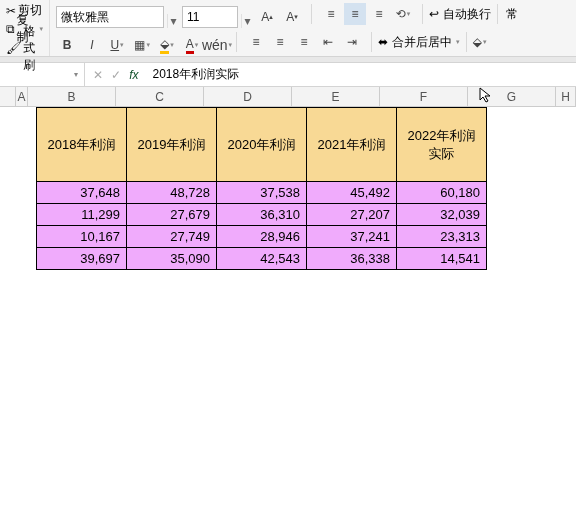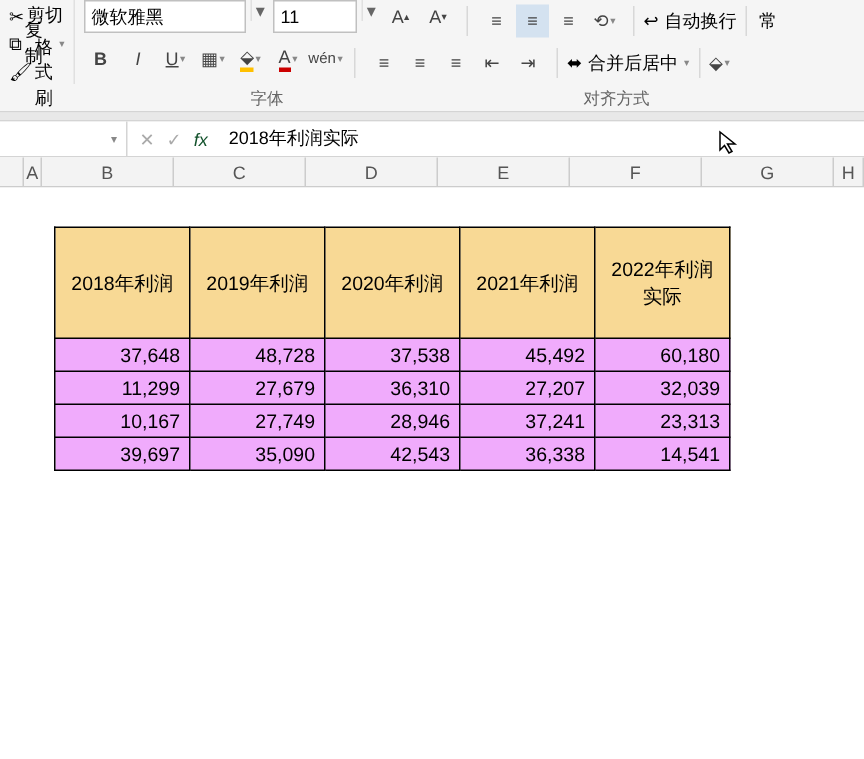--- a/index.html
+++ b/index.html
@@ -7,21 +7,21 @@
 
 
 .ribbon { background: #f5f5f5; border-bottom: 1px solid #d4d4d4; }
 .ribbon-row1 { display: flex; height: 28px; align-items: center; }
 .ribbon-row2 { display: flex; height: 28px; align-items: center; }
 .ribbon-labels { display: flex; height: 18px; align-items: center; color: #666; font-size: 11px; }
 
 .clip-group { width: 50px; display: flex; flex-direction: column; padding: 2px 4px; gap: 1px; border-right: 1px solid #e0e0e0; height: 56px; }
 .clip-btn { display: flex; align-items: center; gap: 2px; height: 18px; cursor: pointer; padding: 0 2px; }
 
-.font-group { display: flex; align-items: flex-start; gap: 3px; padding: 0 6px; height: 28px; }
+.font-group { display: flex; align-items: flex-end; gap: 3px; padding: 0 6px; height: 28px; }
 .font-combo { border: 1px solid #c0c0c0; background: #fff; height: 22px; display: flex; align-items: center; padding: 0 4px; }
 .fname { width: 108px; }
 .fsize { width: 56px; }
 .dd { width: 12px; text-align: center; color: #666; cursor: pointer; border-left: 1px solid #e0e0e0; }
 .ribbon-btn { width: 22px; height: 22px; display: flex; align-items: center; justify-content: center; cursor: pointer; color: #444; }
 .ribbon-btn.dd-after::after { content: "▾"; font-size: 7px; margin-left: 1px; color: #888; }
 .sep { width: 1px; height: 20px; background: #d8d8d8; margin: 0 2px; }
 
 .align-group { display: flex; align-items: center; gap: 2px; padding: 0 6px; height: 28px; }
 .wm-btn { display: flex; align-items: center; gap: 4px; height: 26px; cursor: pointer; padding: 0 4px; }
@@ -39,21 +39,21 @@
 .sheet { background: #fff; position: relative; }
 .col-headers { display: flex; height: 20px; background: #f3f3f3; border-bottom: 1px solid #ccc; }
 .ch { border-right: 1px solid #ccc; text-align: center; line-height: 20px; color: #555; }
 .ch.corner { width: 26px; }
 .ch.col { flex: 0 0 88px; }
 .ch.h { flex: 0 0 20px; }
 
 .grid-body { position: relative; background: #fff; height: 420px; }
 
 
-.data-table { position: absolute; left: 36px; top: 26px; border-collapse: collapse; }
+.data-table { position: absolute; left: 36px; top: 0; border-collapse: collapse; }
 .data-table th, .data-table td { border: 1px solid #000; padding: 0 6px; height: 22px; text-align: right; font-size: 13px; }
 .data-table th { background: #f8d995; height: 74px; text-align: center; font-weight: normal; width: 90px; }
 .data-table td { background: #f0abfc; width: 90px; }
 
 .footer-note { position: absolute; left: 110px; top: 262px; color: #bbb; font-size: 12px; }
 
 .cursor-arrow { position: absolute; left: 478px; top: 86px; pointer-events: none; }
 
 svg { display: block; }
 </style>
@@ -118,46 +118,41 @@
               <u>U</u>
             </div>
           <div class="ribbon-btn dd-after">▦</div>
           <div class="ribbon-btn dd-after">
               <span style="border-bottom:3px solid #ffc000">⬙</span>
             </div>
           <div class="ribbon-btn dd-after">
               <span style="border-bottom:3px solid #c00">A</span>
             </div>
           <div class="ribbon-btn dd-after">
-              <span style="font-size:10px">wén</span>
+              <span style="font-size:14px">wén</span>
             </div>
         </div>
         <div class="sep"></div>
         <div class="align-group">
           <div class="ribbon-btn">≡</div>
           <div class="ribbon-btn">≡</div>
           <div class="ribbon-btn">≡</div>
           <div class="ribbon-btn">⇤</div>
           <div class="ribbon-btn">⇥</div>
         </div>
         <div class="sep"></div>
         <div class="wm-btn">
           <span>⬌</span>
           <span>合并后居中</span>
           <span style="font-size:7px;color:#888">▾</span>
         </div>
         <div class="sep"></div>
         <div class="ribbon-btn dd-after">⬙</div>
       </div>
     </div>
-  </div>
-  <div class="ribbon-labels">
-    <div class="group-label" style="width:50px;"></div>
-    <div class="group-label" style="width:256px;">字体</div>
-    <div class="group-label" style="width:210px;">对齐方式</div>
   </div>
 </div>
 
 <div style="height:6px;background:#e8e8e8;border-bottom:1px solid #d4d4d4;"></div>
 
 <div class="fbar">
   <div class="namebox">
     <span></span>
     <span style="font-size:8px;color:#888">▾</span>
   </div>

